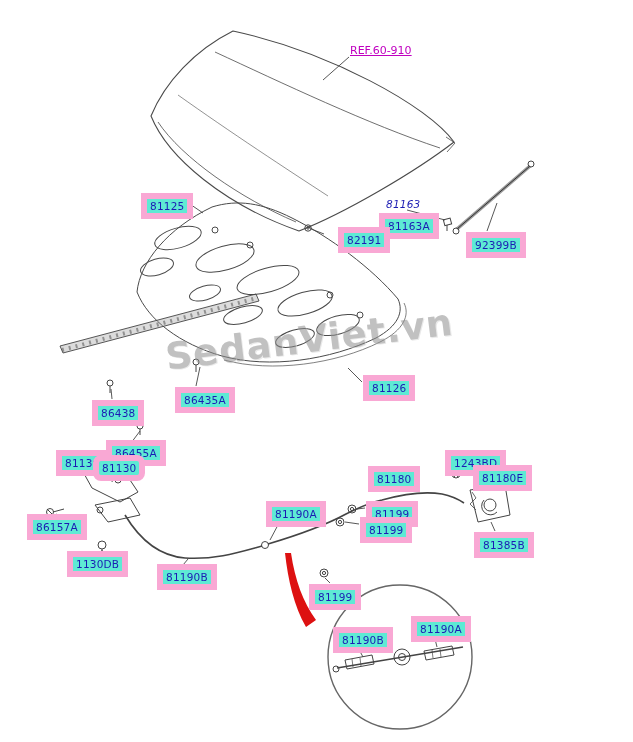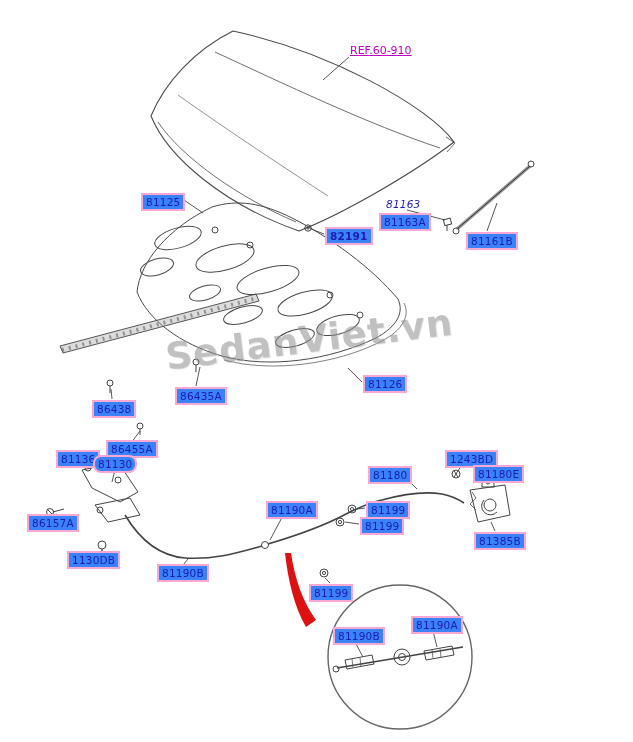--- a/index.html
+++ b/index.html
@@ -3,23 +3,23 @@
 <meta charset="utf-8">
 <style>
   html,body{margin:0;padding:0;background:#ffffff;}
   .stage{
     position:relative;width:633px;height:742px;background:#ffffff;overflow:hidden;
     font-family:"DejaVu Sans","Liberation Sans",sans-serif;
   }
   .stage svg{position:absolute;left:0;top:0;}
   .plabel{
     position:absolute;
-    border:2px solid #f9a8d4;
+    border:6px solid #f9a8d4;
     color:#1b1bb3;
-    background:#3b82f6;
+    background:#5eead4;
     font-size:10.5px;
     line-height:12px;
     padding:1px 3px;
     white-space:nowrap;
     letter-spacing:0.2px;
     cursor:pointer;
     z-index:5;
   }
   .plabel.plain{border:none;background:transparent;}
   .ref-label{
@@ -190,22 +190,22 @@
     </g>
   </svg>
 
   <div class="watermark">SedanViet.vn</div>
 
   <div class="ref-label" style="left:350px;top:44px;">REF.60-910</div>
 
   <div class="plabel" style="left:141px;top:193px;">81125</div>
   <div class="plabel plain" style="left:383px;top:197px;font-style:italic;">81163</div>
   <div class="plabel" style="left:379px;top:213px;">81163A</div>
-  <div class="plabel" style="left:325px;top:227px;font-weight:bold;">82191</div>
-  <div class="plabel" style="left:466px;top:232px;">81161B</div>
+  <div class="plabel" style="left:338px;top:227px;">82191</div>
+  <div class="plabel" style="left:466px;top:232px;">92399B</div>
   <div class="plabel" style="left:175px;top:387px;">86435A</div>
   <div class="plabel" style="left:363px;top:375px;">81126</div>
   <div class="plabel" style="left:92px;top:400px;">86438</div>
   <div class="plabel" style="left:106px;top:440px;">86455A</div>
   <div class="plabel" style="left:56px;top:450px;">81136</div>
   <div class="plabel" style="left:93px;top:455px;border-radius:8px;">81130</div>
   <div class="plabel" style="left:27px;top:514px;">86157A</div>
   <div class="plabel" style="left:67px;top:551px;">1130DB</div>
   <div class="plabel" style="left:157px;top:564px;">81190B</div>
   <div class="plabel" style="left:266px;top:501px;">81190A</div>

